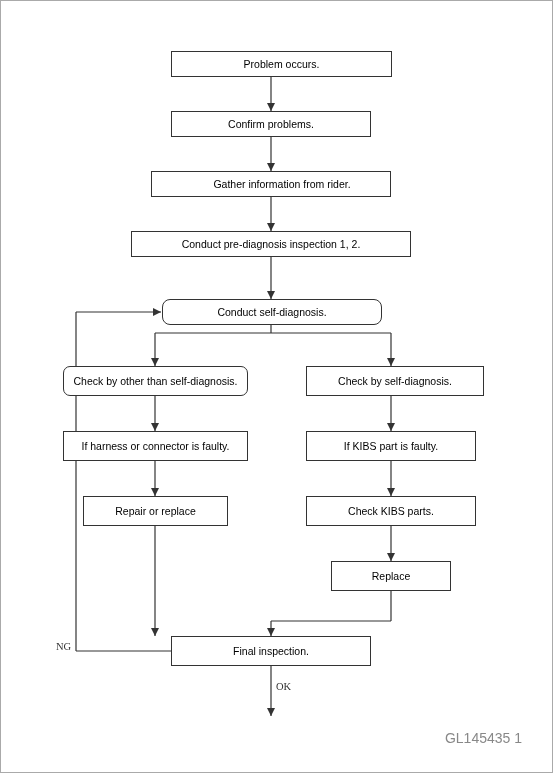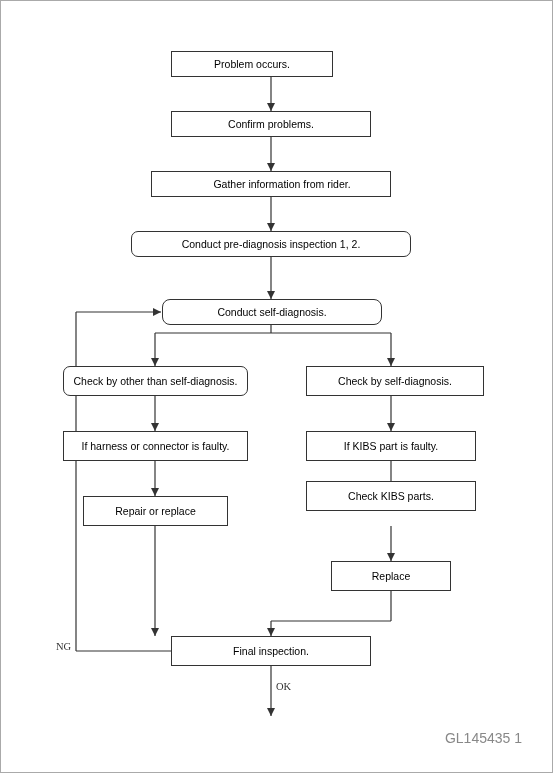--- a/index.html
+++ b/index.html
@@ -112,51 +112,51 @@
 
       <line x1="250" y1="645" x2="250" y2="695" stroke="#333" stroke-width="1.2"></line>
       <polygon points="250,695 246,687 254,687" fill="#333"></polygon>
 
       <line x1="150" y1="630" x2="55" y2="630" stroke="#333" stroke-width="1.2"></line>
       <line x1="55" y1="630" x2="55" y2="291" stroke="#333" stroke-width="1.2"></line>
       <line x1="55" y1="291" x2="140" y2="291" stroke="#333" stroke-width="1.2"></line>
       <polygon points="140,291 132,287 132,295" fill="#333"></polygon>
     </svg>
 
-    <div class="box" style="left:150px;top:30px;width:162px;height:26px;">
+    <div class="box" style="left:150px;top:30px;width:221px;height:26px;">
       <span>Problem occurs.</span>
     </div>
     <div class="box" style="left:150px;top:90px;width:200px;height:26px;">
       <span>Confirm problems.</span>
     </div>
     <div class="box" style="left:130px;top:150px;width:240px;height:26px;padding-left:28px;">
       <span>Gather information from rider.</span>
     </div>
-    <div class="box" style="left:110px;top:210px;width:280px;height:26px;border-radius:7px;">
+    <div class="box" style="left:110px;top:210px;width:280px;height:26px;">
       <span>Conduct pre-diagnosis inspection 1, 2.</span>
     </div>
     <div class="box" style="left:141px;top:278px;width:220px;height:26px;border-radius:8px;">
       <span>Conduct self-diagnosis.</span>
     </div>
     <div class="box" style="left:42px;top:345px;width:185px;height:30px;border-radius:7px;">
       <span>Check by other than self-diagnosis.</span>
     </div>
     <div class="box" style="left:285px;top:345px;width:178px;height:30px;">
       <span>Check by self-diagnosis.</span>
     </div>
     <div class="box" style="left:42px;top:410px;width:185px;height:30px;">
       <span>If harness or connector is faulty.</span>
     </div>
     <div class="box" style="left:285px;top:410px;width:170px;height:30px;">
       <span>If KIBS part is faulty.</span>
     </div>
     <div class="box" style="left:62px;top:475px;width:145px;height:30px;">
       <span>Repair or replace</span>
     </div>
-    <div class="box" style="left:285px;top:460px;width:170px;height:30px;text-align:center;">
+    <div class="box" style="left:285px;top:475px;width:170px;height:30px;text-align:center;">
       <span>Check KIBS parts.</span>
     </div>
     <div class="box" style="left:310px;top:540px;width:120px;height:30px;">
       <span>Replace</span>
     </div>
     <div class="box" style="left:150px;top:615px;width:200px;height:30px;">
       <span>Final inspection.</span>
     </div>
 
     <div class="label" style="left:35px;top:620px;">

